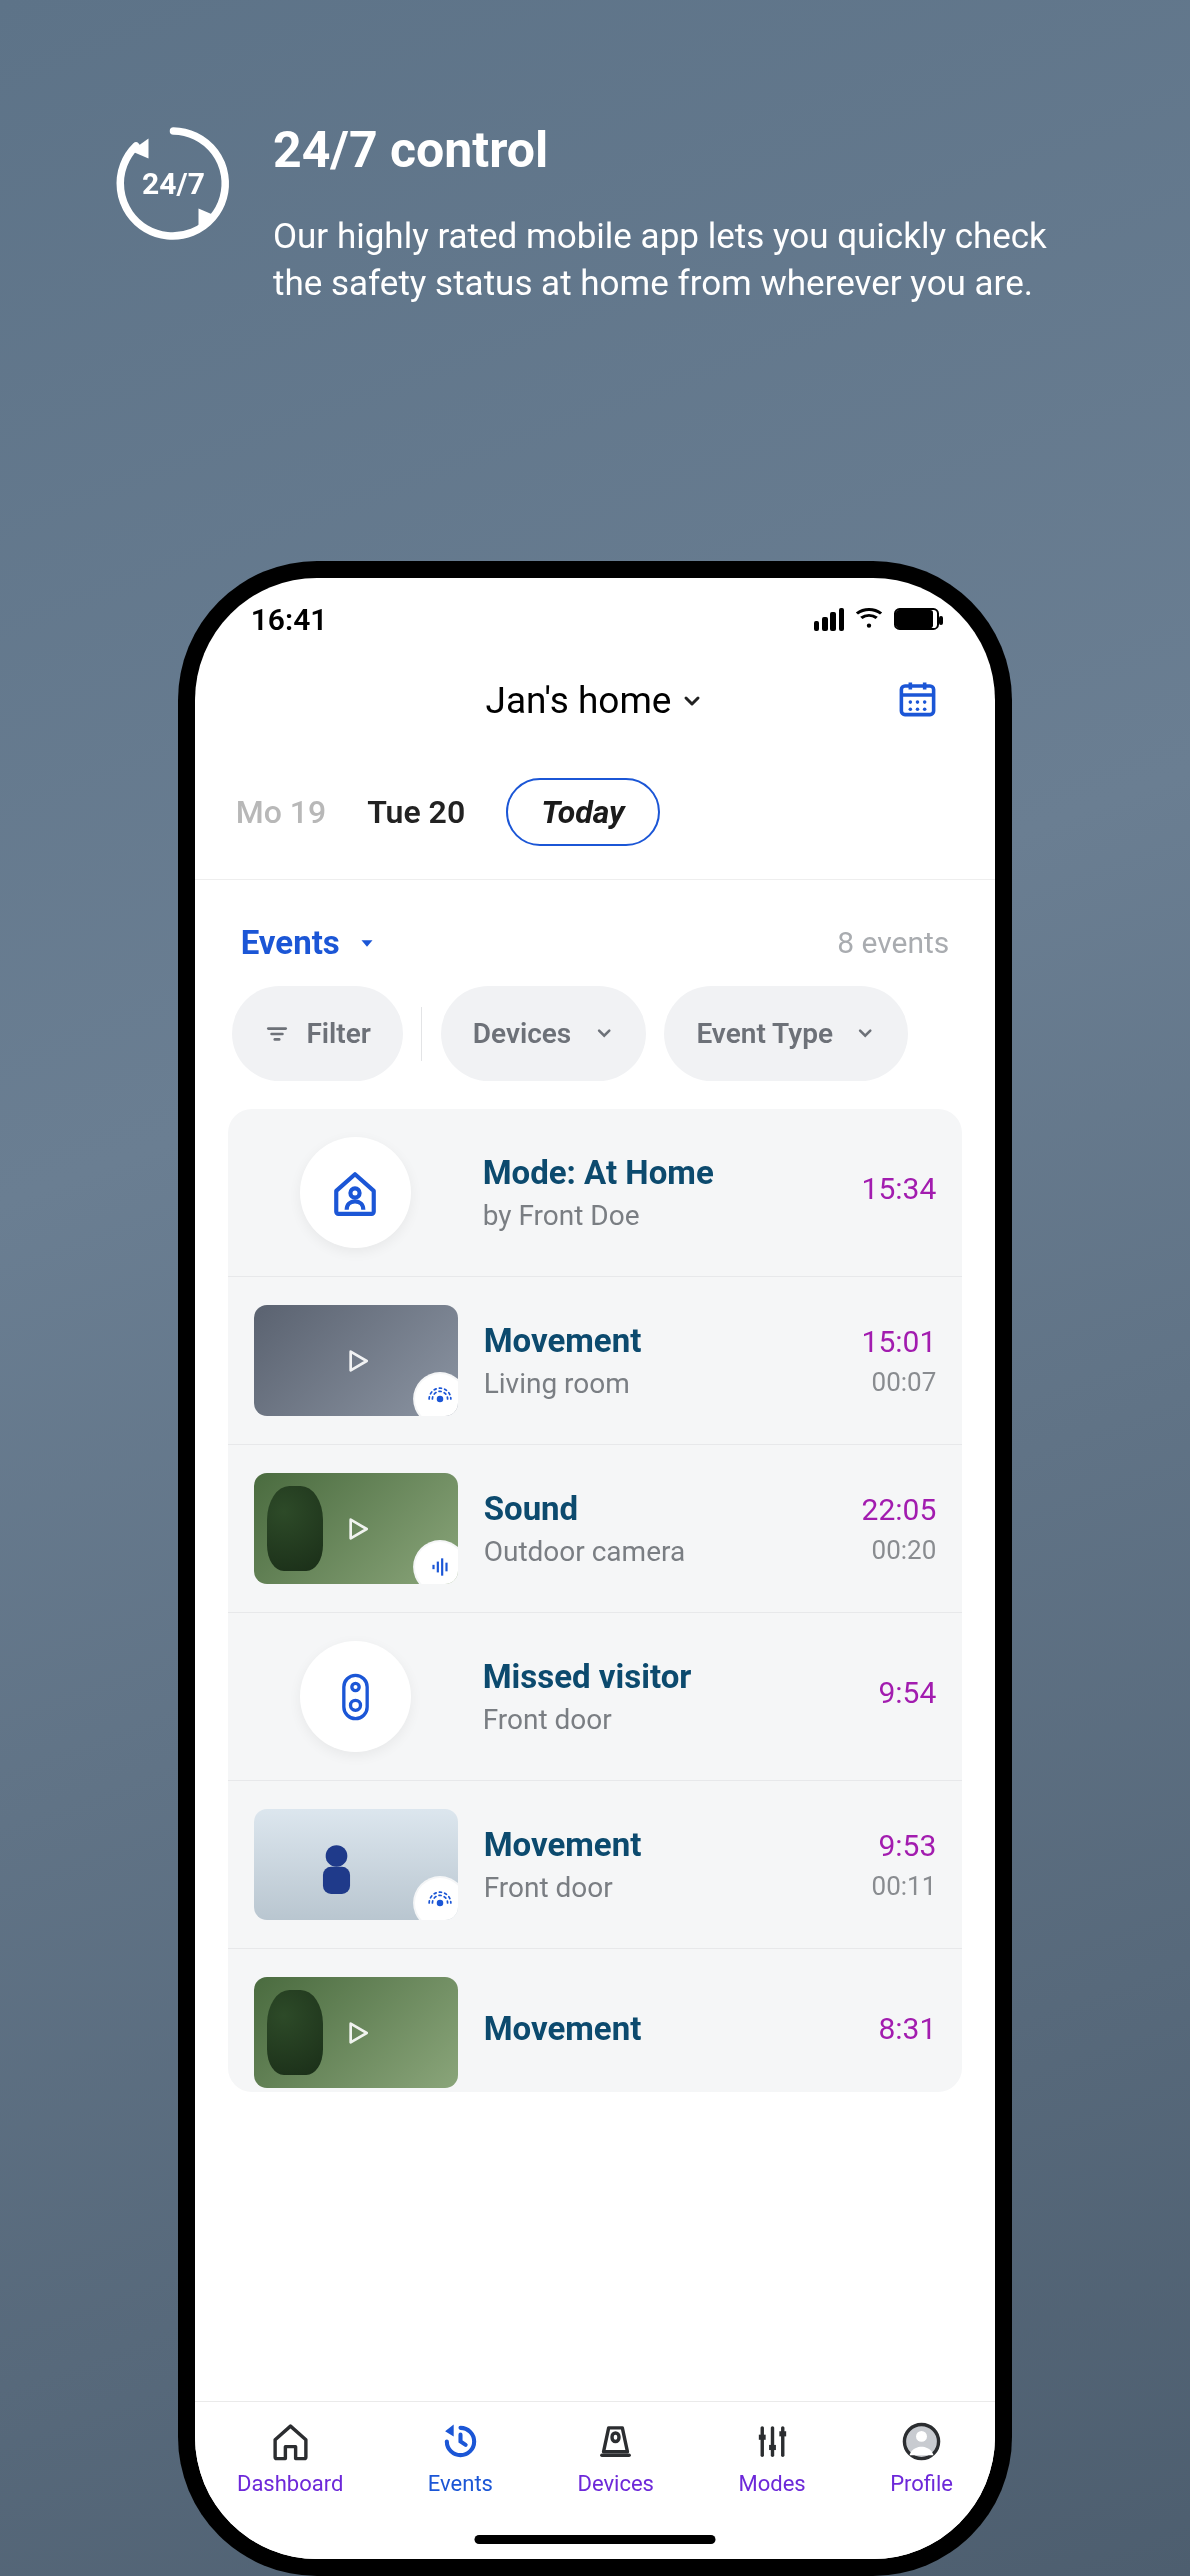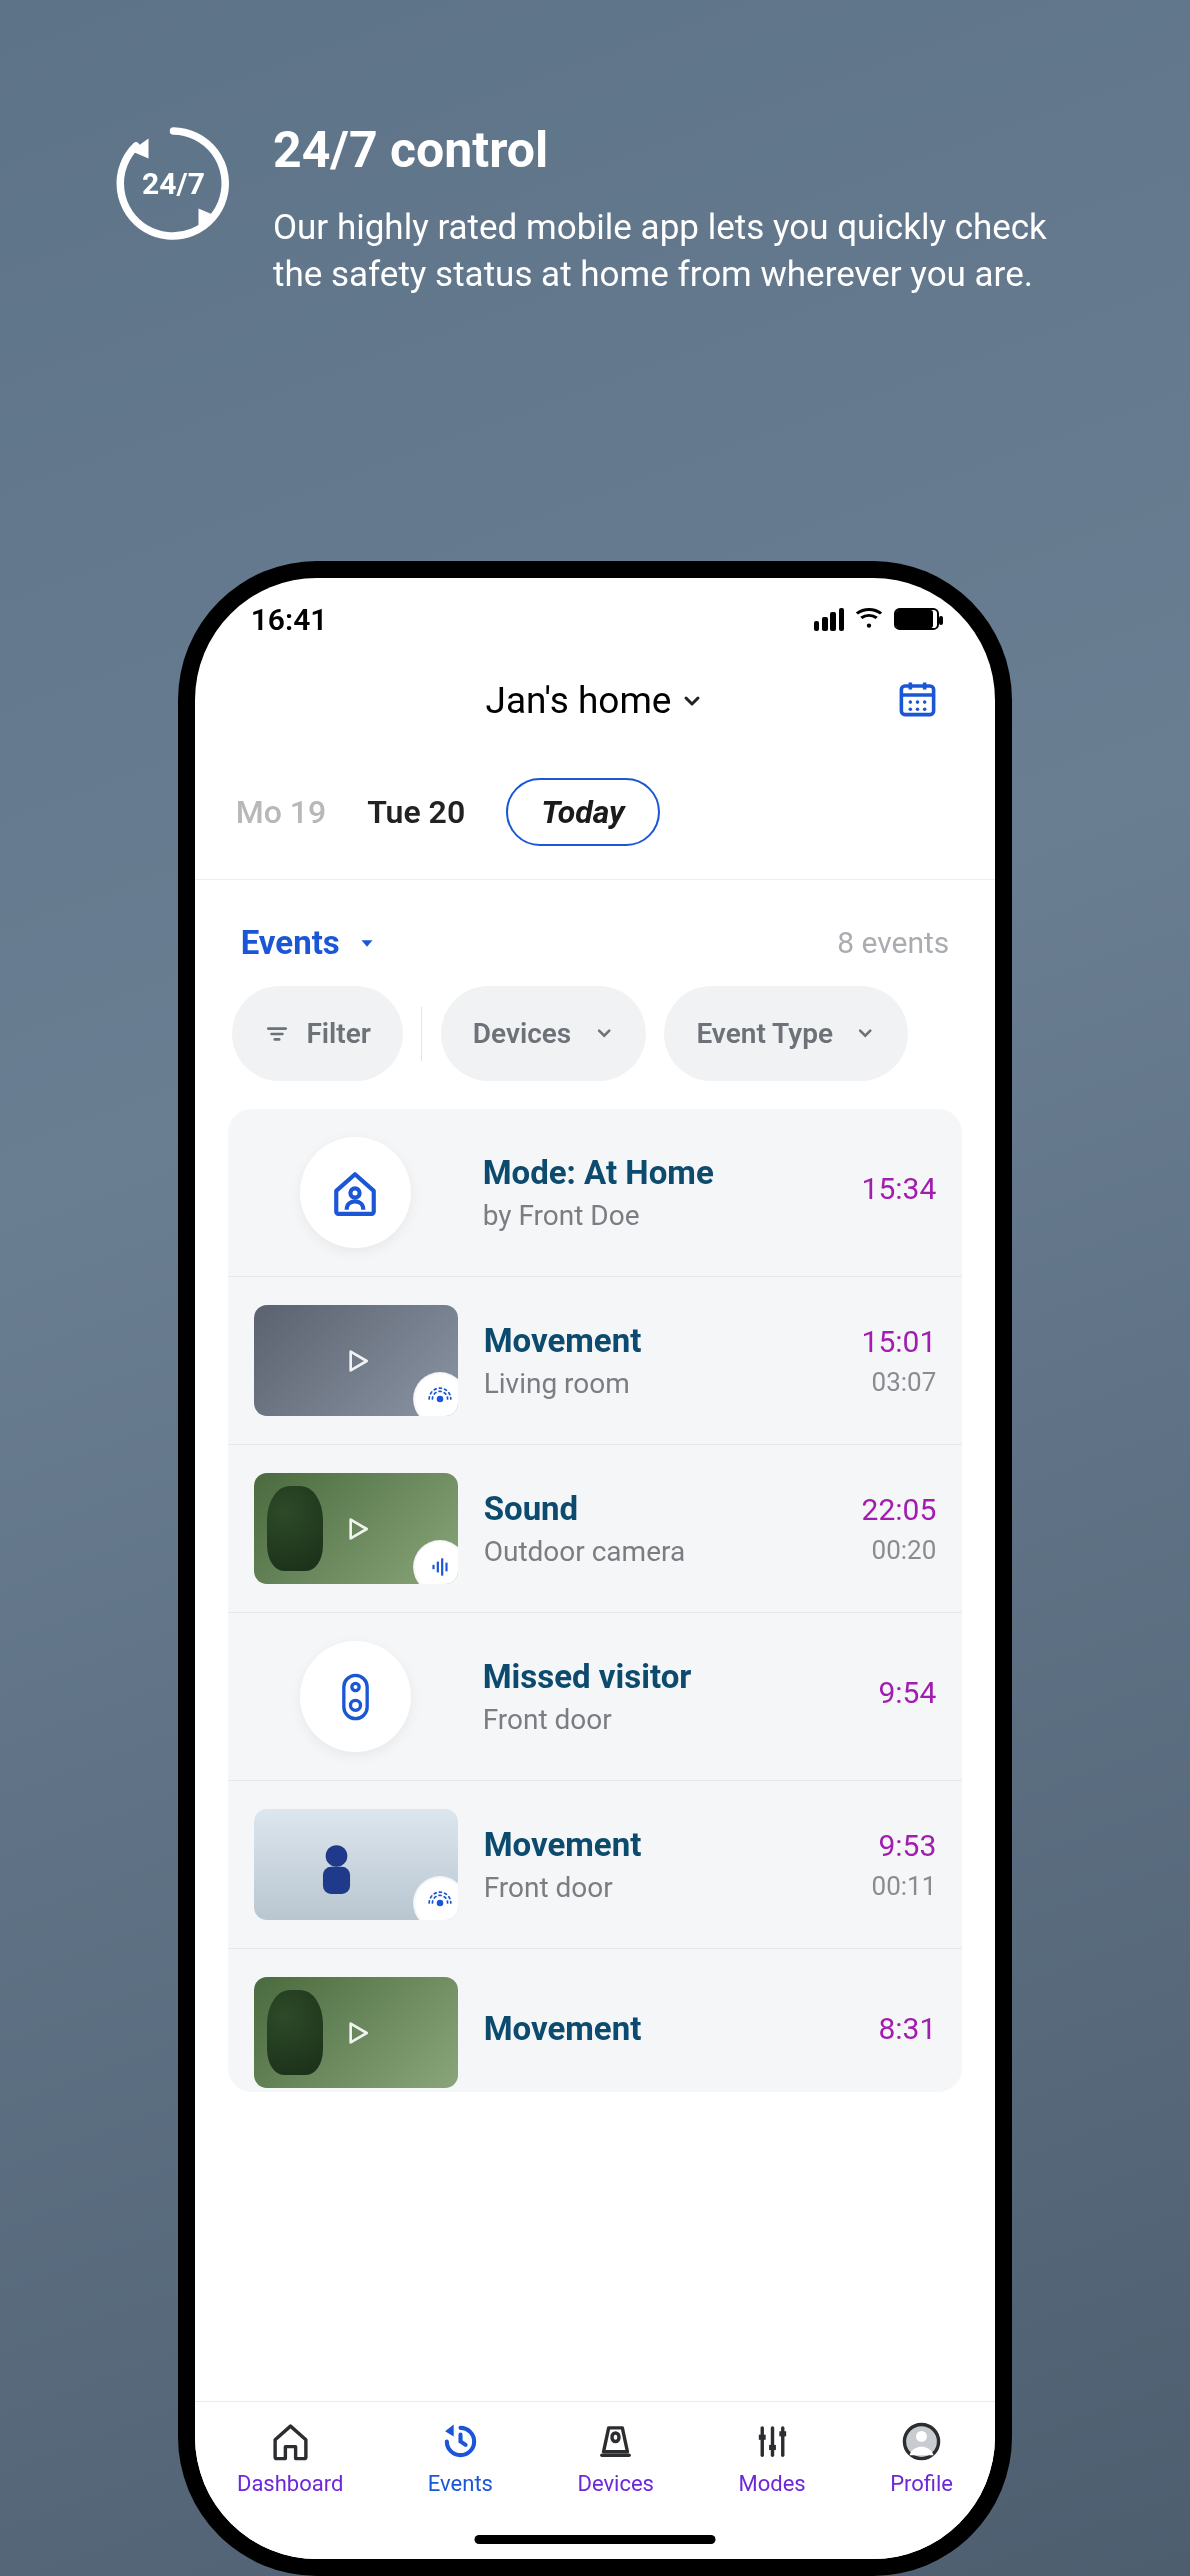--- a/index.html
+++ b/index.html
@@ -12,21 +12,21 @@
     border-radius: 56px;
   }
   .promo {
     display: flex;
     gap: 37px;
     padding: 121px 93px 56px 111px;
     color: #fff;
     align-items: flex-start;
   }
   .promo-icon { flex: 0 0 auto; display:flex; align-items:center; justify-content:center; width:125px; height:125px; }
-  .promo-text h1 { font-size: 50px; font-weight: 700; margin-bottom: 25px; }
+  .promo-text h1 { font-size: 50px; font-weight: 700; margin-bottom: 34px; }
   .promo-text p { font-size: 35px; line-height: 1.35; font-weight: 400; }
 
   .phone {
     position: absolute;
     left: 50%;
     transform: translateX(-50%);
     top: 561px;
     width: 834px;
     height: 2015px;
     background: #000;
@@ -324,21 +324,21 @@
                 <path d="M5 12a7 7 0 0114 0M2 12a10 10 0 0120 0" stroke="#1b56d6" stroke-width="1.6" fill="none" stroke-dasharray="2 3" stroke-linecap="round"></path>
               </svg>
             </span>
         </div>
         <div class="ev-body">
           <div class="ev-title">Movement</div>
           <div class="ev-sub">Living room</div>
         </div>
         <div class="ev-time">
           <div class="t1">15:01</div>
-          <div class="t2">03:07</div>
+          <div class="t2">00:07</div>
         </div>
       </div>
 
       <div class="event">
         <div class="thumb outdoor">
           <div class="tree"></div>
           <span class="play">
               <svg width="32" height="32" viewBox="0 0 24 24">
                 <path d="M8 5l12 7-12 7z" fill="none" stroke="#fff" stroke-width="2" stroke-linejoin="round"></path>
               </svg>

